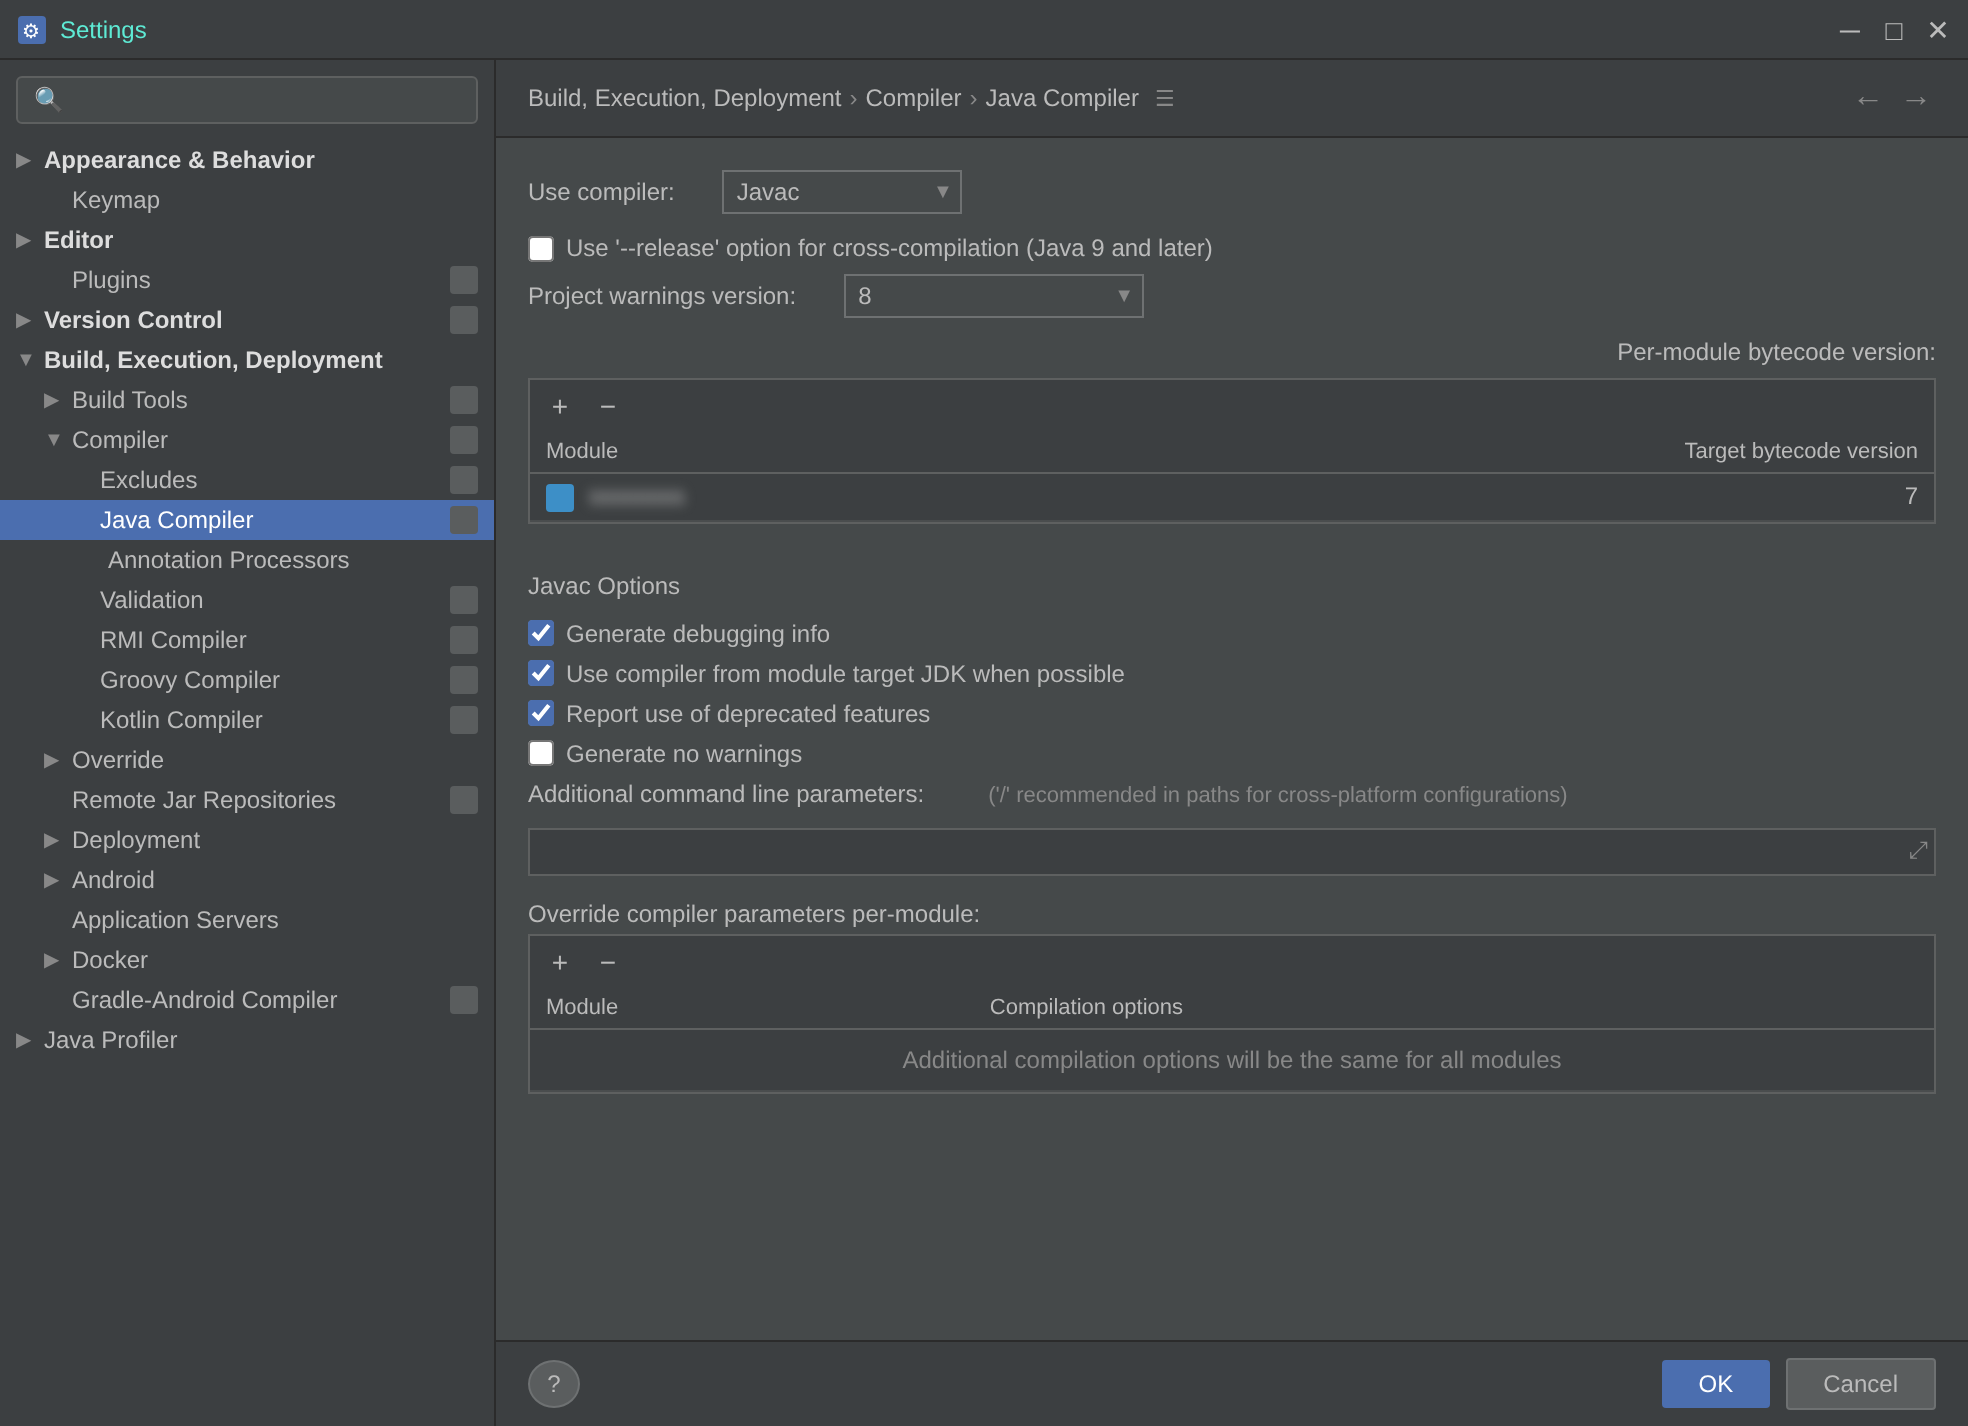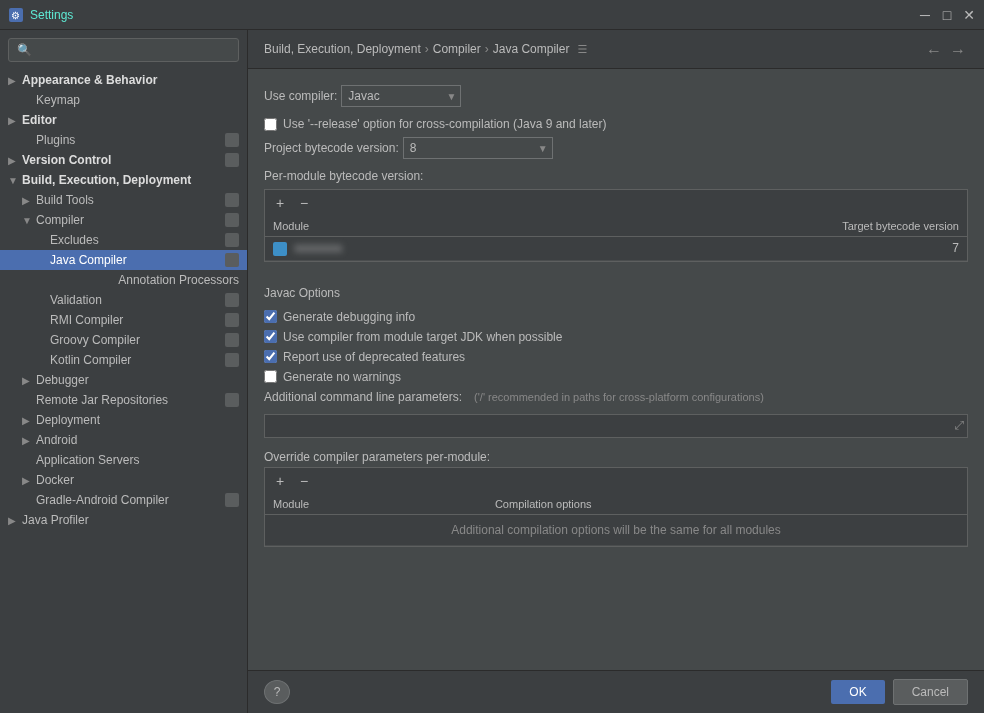--- a/index.html
+++ b/index.html
@@ -144,21 +144,21 @@
     }
     .panel-content {
       flex: 1;
       overflow-y: auto;
       padding: 16px;
     }
     .form-row {
       display: flex;
       align-items: center;
       margin-bottom: 10px;
-      gap: 4px;
+      gap: 24px;
     }
     .form-label {
       color: #bbbbbb;
       font-size: 12px;
       white-space: nowrap;
     }
     .select-box {
       background: #45494a;
       border: 1px solid #6e7172;
       color: #bbbbbb;
@@ -373,21 +373,21 @@
           <div class="tree-item" style="padding-left: 36px;">
             <span class="arrow"></span>
             <span class="label">Excludes</span>
             <div class="icon-ext" style="background: rgb(90, 93, 94); width: 14px; height: 14px;"></div>
           </div>
           <div class="tree-item active" style="padding-left: 36px;">
             <span class="arrow"></span>
             <span class="label">Java Compiler</span>
             <div class="icon-ext" style="background: rgb(90, 93, 94); width: 14px; height: 14px;"></div>
           </div>
-          <div class="tree-item" style="padding-left: 40px; text-align: right;">
+          <div class="tree-item" style="padding-left: 40px;">
             <span class="arrow"></span>
             <span class="label">Annotation Processors</span>
           </div>
           <div class="tree-item" style="padding-left: 36px;">
             <span class="arrow"></span>
             <span class="label">Validation</span>
             <div class="icon-ext" style="background: rgb(90, 93, 94); width: 14px; height: 14px;"></div>
           </div>
           <div class="tree-item" style="padding-left: 36px;">
             <span class="arrow"></span>
@@ -399,21 +399,21 @@
             <span class="label">Groovy Compiler</span>
             <div class="icon-ext" style="background: rgb(90, 93, 94); width: 14px; height: 14px;"></div>
           </div>
           <div class="tree-item" style="padding-left: 36px;">
             <span class="arrow"></span>
             <span class="label">Kotlin Compiler</span>
             <div class="icon-ext" style="background: rgb(90, 93, 94); width: 14px; height: 14px;"></div>
           </div>
           <div class="tree-item" style="padding-left: 22px;">
             <span class="arrow">▶</span>
-            <span class="label">Debugger</span>
+            <span class="label">Override</span>
           </div>
           <div class="tree-item" style="padding-left: 22px;">
             <span class="arrow"></span>
             <span class="label">Remote Jar Repositories</span>
             <div class="icon-ext" style="background: rgb(90, 93, 94); width: 14px; height: 14px;"></div>
           </div>
           <div class="tree-item" style="padding-left: 22px;">
             <span class="arrow">▶</span>
             <span class="label">Deployment</span>
           </div>
@@ -469,32 +469,32 @@
             <span class="select-arrow">▼</span>
           </div>
         </div>
 
         <div class="checkbox-row">
           <input type="checkbox" id="cross-compile" style="">
           <label for="cross-compile" class="form-label">Use '--release' option for cross-compilation (Java 9 and later)</label>
         </div>
 
         <div class="form-row">
-          <span class="form-label">Project bytecode version:</span>
+          <span class="form-label">Project warnings version:</span>
           <div class="select-wrapper">
             <select class="select-box" style="min-width:150px;">
               <option>8</option>
               <option>5</option><option>6</option><option>7</option>
               <option>9</option><option>10</option><option>11</option>
             </select>
             <span class="select-arrow">▼</span>
           </div>
         </div>
 
-        <div class="form-label" style="margin-bottom:6px;">Per-module bytecode version:</div>
+        <div class="form-label" style="margin-bottom:6px;text-align:right;">Per-module bytecode version:</div>
 
         <div class="table-container">
           <div class="table-toolbar">
             <button class="table-btn">+</button>
             <button class="table-btn">−</button>
           </div>
           <table>
             <thead>
               <tr>
                 <th>Module</th>
@@ -529,21 +529,21 @@
             <div class="checkbox-row">
               <input type="checkbox" id="opt-2" checked="" style="accent-color: rgb(75, 110, 175);">
               <label for="opt-2" class="form-label">Report use of deprecated features</label>
             </div>
             <div class="checkbox-row">
               <input type="checkbox" id="opt-3" style="accent-color: rgb(75, 110, 175);">
               <label for="opt-3" class="form-label">Generate no warnings</label>
             </div>
           </div>
 
-        <div class="form-row" style="align-items:center;flex-wrap:wrap;">
+        <div class="form-row" style="align-items:flex-end;flex-wrap:wrap;">
           <span class="form-label">Additional command line parameters:</span>
           <span class="hint-text">('/' recommended in paths for cross-platform configurations)</span>
         </div>
         <div class="command-input-wrapper">
           <input type="text" class="command-input" style="">
           <span class="expand-btn">⤢</span>
         </div>
 
         <div class="form-label" style="margin-bottom:3px;">Override compiler parameters per-module:</div>
 

